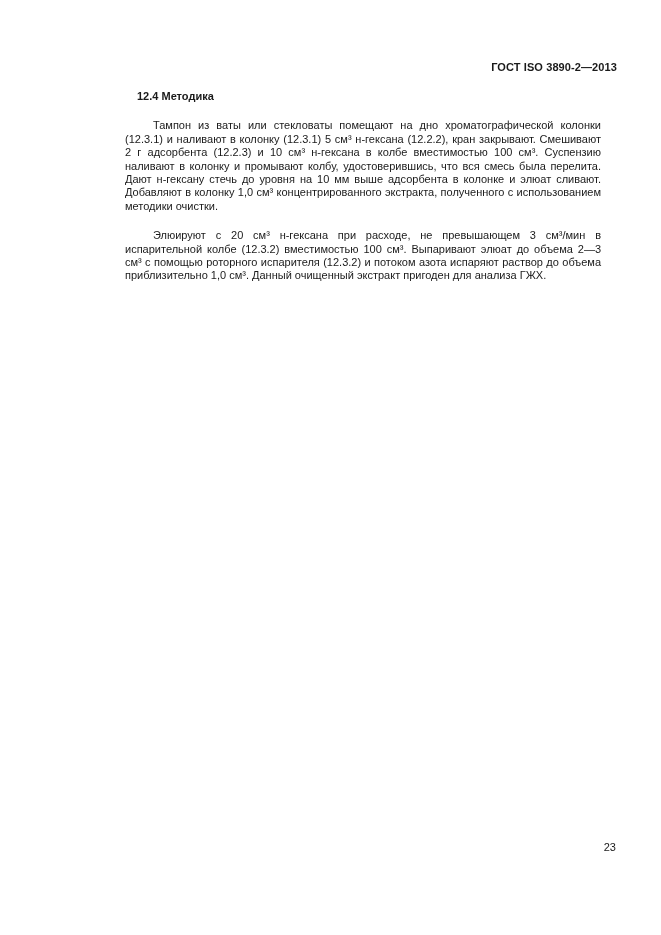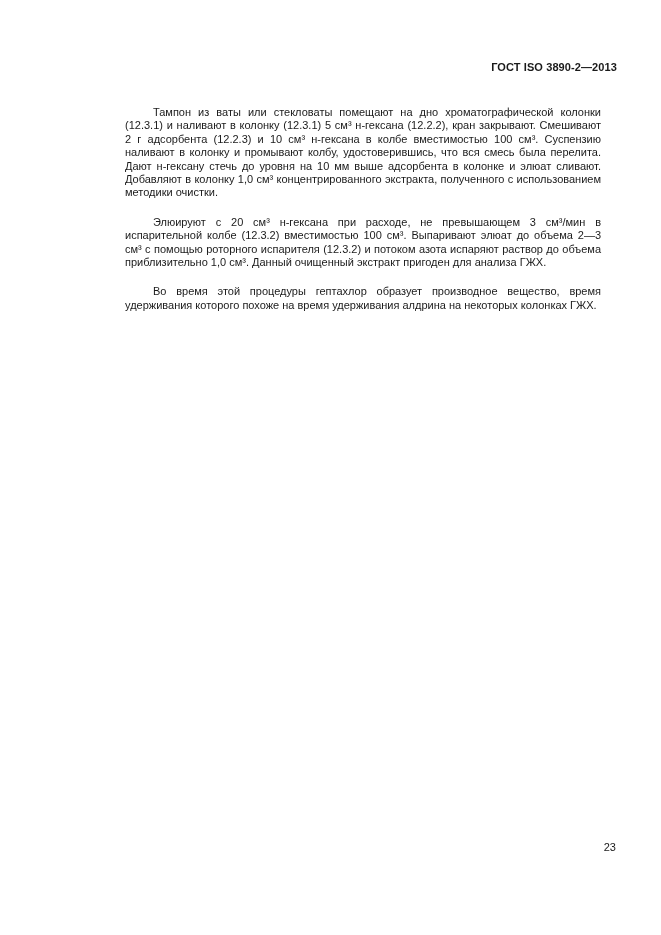--- a/index.html
+++ b/index.html
@@ -58,23 +58,23 @@
 </head>
 <body>
 
 <div class="page">
 
   <div class="doc-header">
     <span>ГОСТ ISO 3890-2—2013</span>
   </div>
 
   <div class="content">
+    <div class="section-heading">12.4 Методика</div>
 
     <p class="body-para">Тампон из ваты или стекловаты помещают на дно хроматографической колонки (12.3.1) и наливают в колонку (12.3.1) 5 см³ н-гексана (12.2.2), кран закрывают. Смешивают 2 г адсорбента (12.2.3) и 10 см³ н-гексана в колбе вместимостью 100 см³. Суспензию наливают в колонку и промывают колбу, удостоверившись, что вся смесь была перелита. Дают н-гексану стечь до уровня на 10 мм выше адсорбента в колонке и элюат сливают. Добавляют в колонку 1,0 см³ концентрированного экстракта, полученного с использованием методики очистки.</p>
 
     <p class="body-para">Элюируют с 20 см³ н-гексана при расходе, не превышающем 3 см³/мин в испарительной колбе (12.3.2) вместимостью 100 см³. Выпаривают элюат до объема 2—3 см³ с помощью роторного испарителя (12.3.2) и потоком азота испаряют раствор до объема приблизительно 1,0 см³. Данный очищенный экстракт пригоден для анализа ГЖХ.</p>
 
-    <p class="body-para">Во время этой процедуры гептахлор образует производное вещество, время удерживания которого похоже на время удерживания алдрина на некоторых колонках ГЖХ.</p>
   </div>
 
   <div class="page-number">23</div>
 
 </div>
 
 </body></html>

